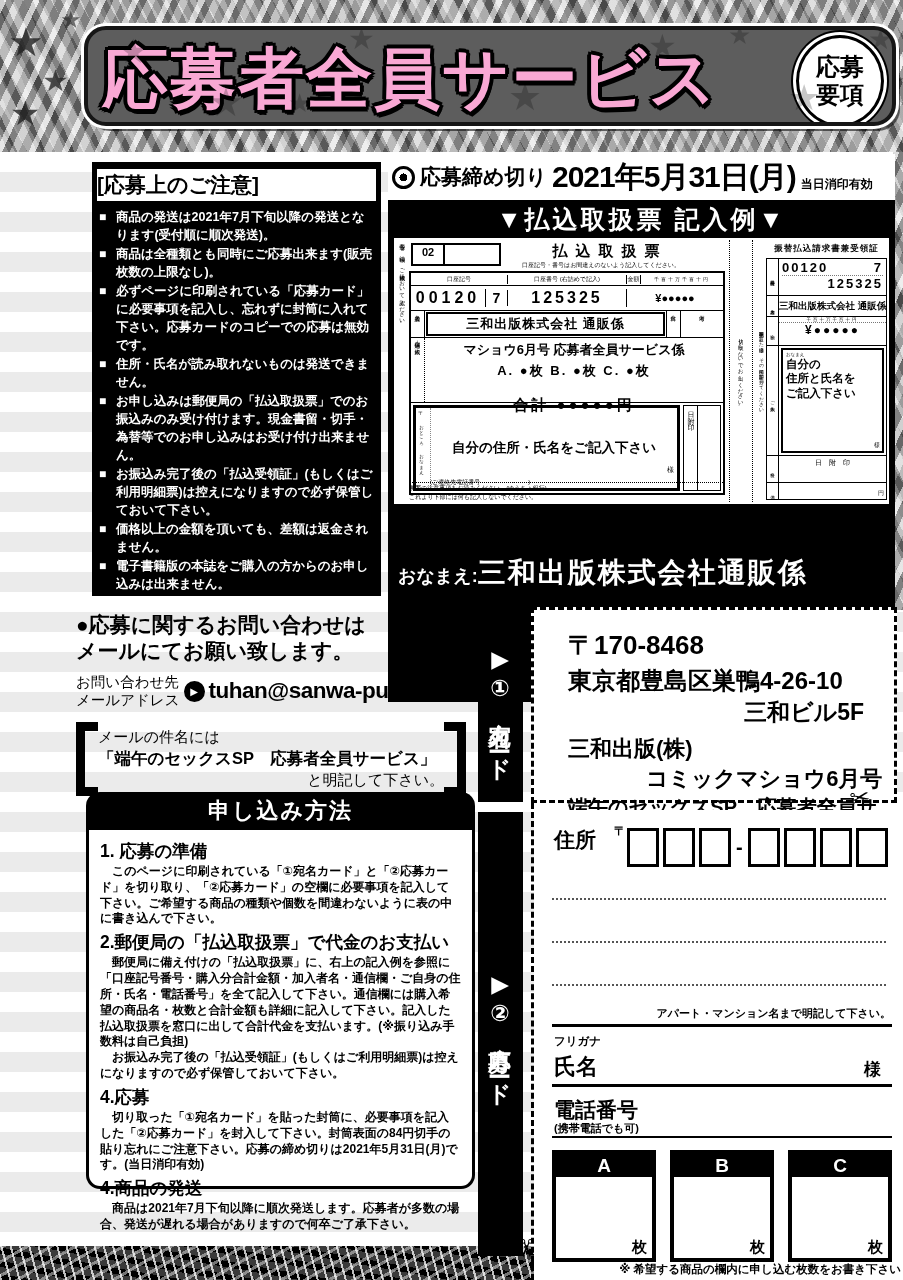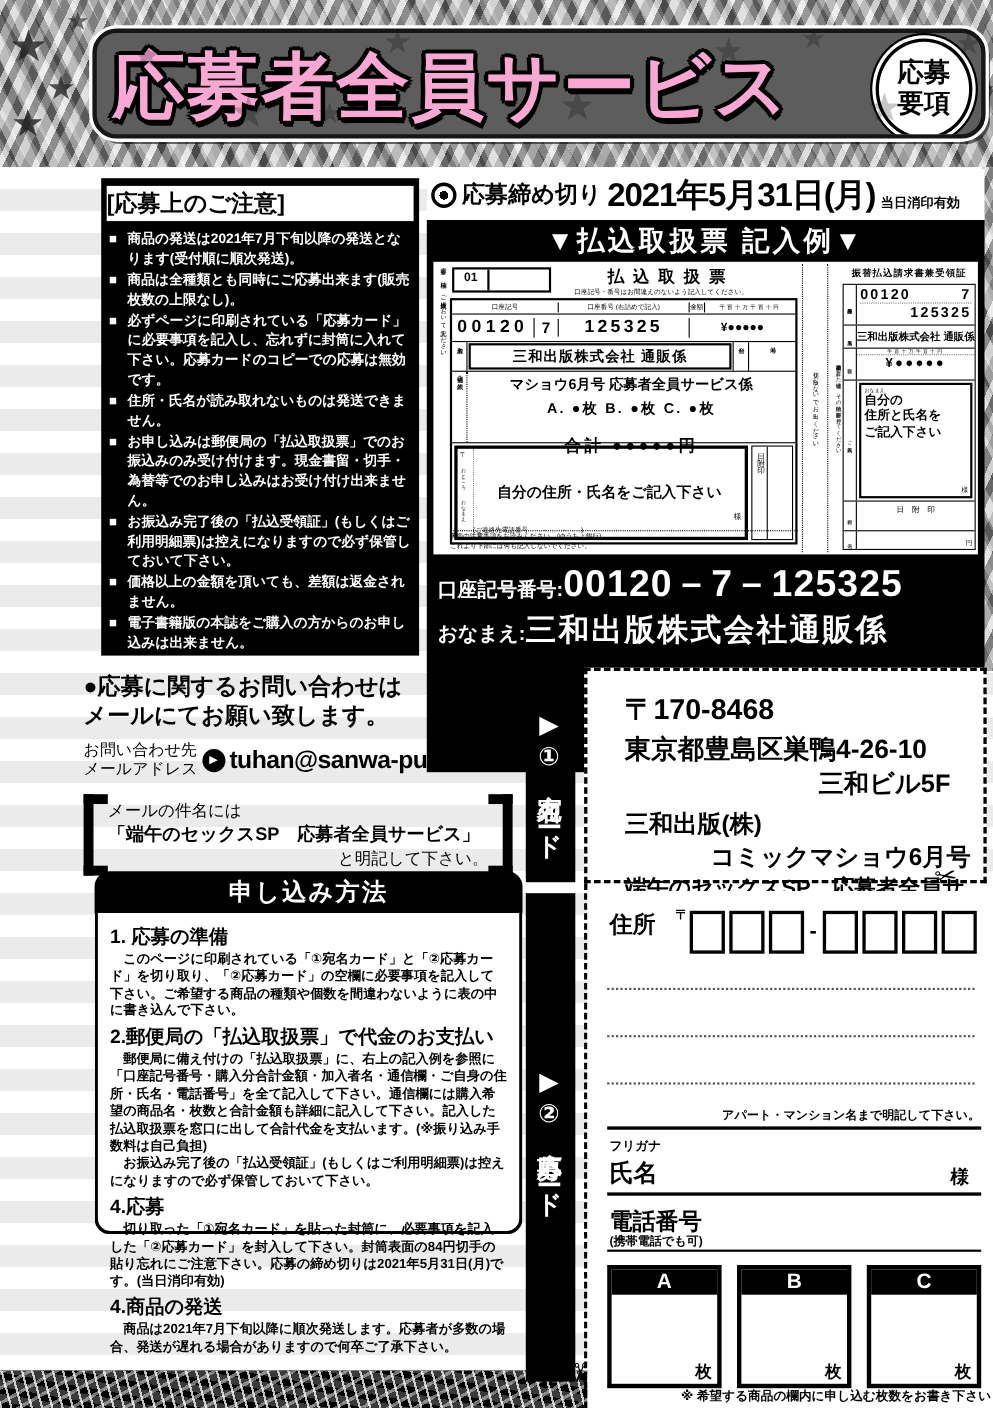--- a/index.html
+++ b/index.html
@@ -141,21 +141,21 @@
     border:9px solid #000;border-left:none;}
   .sj1{font-size:15px;}
   .sj2{font-size:16.5px;font-weight:900;margin-top:1px;}
   .sj3{font-size:15px;text-align:right;margin-top:1px;}
 
   
   .method{left:86px;top:792px;width:389px;height:450px;}
   .m-head{background:#000;color:#fff;font-size:22px;font-weight:900;text-align:center;height:38px;
     line-height:38px;border-radius:14px 14px 0 0;letter-spacing:2px;}
   .m-body{background:#fff;border:3px solid #000;border-top:none;border-radius:0 0 14px 14px;
-    height:292px;box-sizing:border-box;padding:6px 11px;}
+    height:359px;box-sizing:border-box;padding:6px 11px;}
   .step-h{font-size:17.5px;font-weight:900;margin:3px 0 1px;}
   .step-p{font-size:12px;line-height:1.32;margin:0;text-indent:1em;font-weight:bold;}
 
   
   .vtab{background:#000;color:#fff;display:flex;align-items:center;justify-content:center;}
   .vtab span{writing-mode:vertical-rl;text-orientation:upright;font-size:23px;font-weight:900;letter-spacing:3px;}
   .tab1{left:478px;top:616px;width:45px;height:186px;}
   .tab2{left:478px;top:812px;width:45px;height:444px;}
 
   
@@ -276,21 +276,21 @@
 
     <div class="slip">
       <div class="s-vnote">
         <span class="v f5">各票の※印欄は、ご依頼人様において記入ください。</span>
       </div>
 
       <div class="s-main">
         <div class="s-title">払込取扱票</div>
         <div class="s-sub">口座記号・番号はお間違えのないよう記入してください。</div>
         <div class="s-00">
-          <span class="c00">01</span>
+          <span class="c00">02</span>
         </div>
         <div class="s-grid">
           <div class="r1">
             <span class="c1">口座記号</span>
             <span class="c2">口座番号 (右詰めで記入)</span>
             <span class="c3l">金額</span>
             <span class="c3">千百十万千百十円</span>
           </div>
           <div class="r2">
             <span class="c1">00120</span>
@@ -403,24 +403,20 @@
           <div class="st-row" style="height:16px">
             <span class="st-lab">
                 <span class="v f45">備</span>
               </span>
             <span class="st-yen">円</span>
           </div>
         </div>
       </div>
     </div>
 
-    <div class="acct" style="position:absolute;top:306px;">
-      <span class="lb">口座記号番号:</span>
-      <span class="vl">00120－7－125325</span>
-    </div>
     <div class="acct acct2" style="position:absolute;top:352px;">
       <span class="lb">おなまえ:</span>
       <span class="vl">三和出版株式会社通販係</span>
     </div>
   </div>
 
   <div class="abs contact">
     <div class="ct-line">●応募に関するお問い合わせは</div>
     <div class="ct-line">メールにてお願い致します。</div>
     <div class="mail-row">

